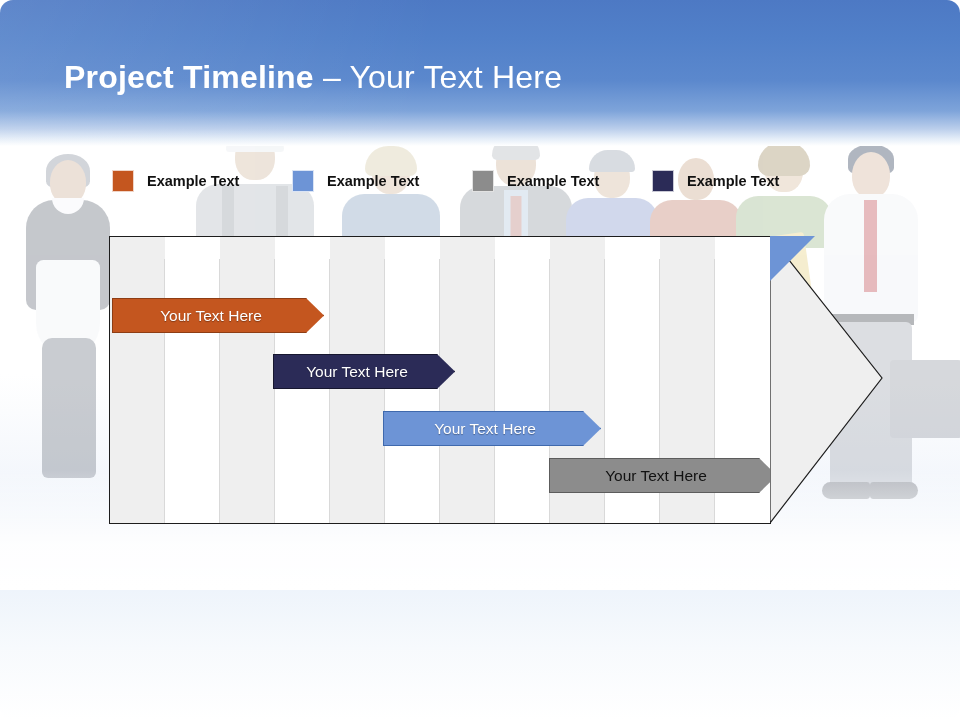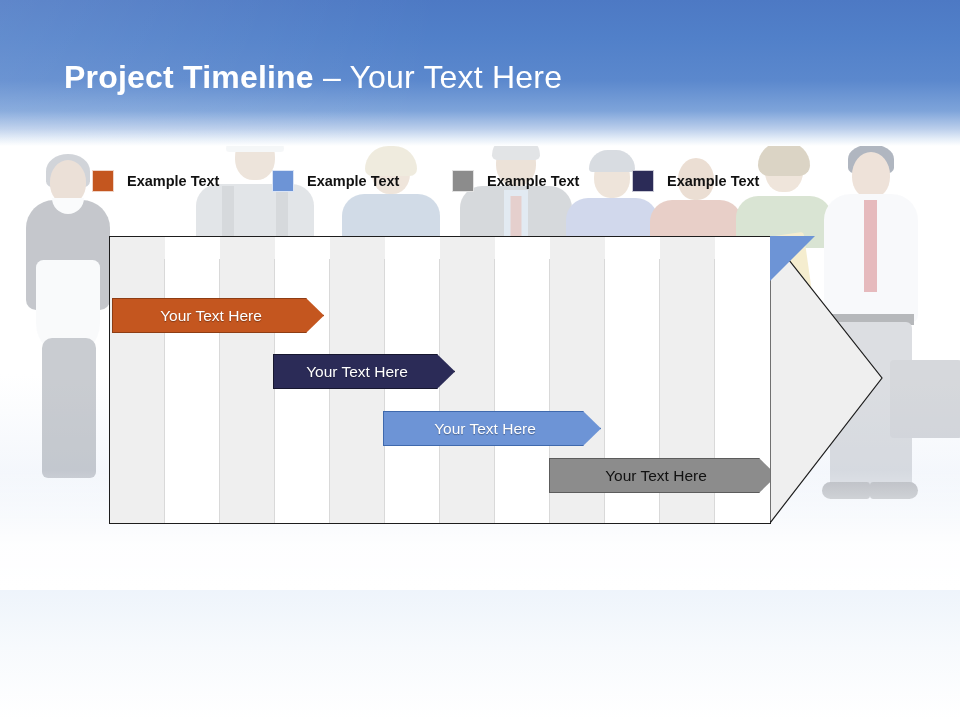--- a/index.html
+++ b/index.html
@@ -13,20 +13,21 @@
     font-family: "Liberation Sans", sans-serif;
     background: #ffffff;
   }
 
   #slide {
     position: relative;
     width: 960px;
     height: 720px;
     overflow: hidden;
     background: #ffffff;
+    border-radius: 13px;
   }
 
   
   .bg-base {
     position: absolute;
     left: 0; top: 0;
     width: 960px; height: 720px;
     background: linear-gradient(180deg,
         #ffffff 0%,
         #ffffff 52%,
@@ -131,21 +132,21 @@
     font-size: 32px;
     letter-spacing: 0.2px;
     white-space: nowrap;
   }
   .title .strong { font-weight: bold; }
   .title .light  { font-weight: normal; }
 
   
   .legend {
     position: absolute;
-    left: 92px;
+    left: 112px;
     top: 168px;
     width: 720px;
     height: 26px;
   }
   .legend-item {
     position: absolute;
     top: 0;
     height: 26px;
     display: flex;
     align-items: center;

